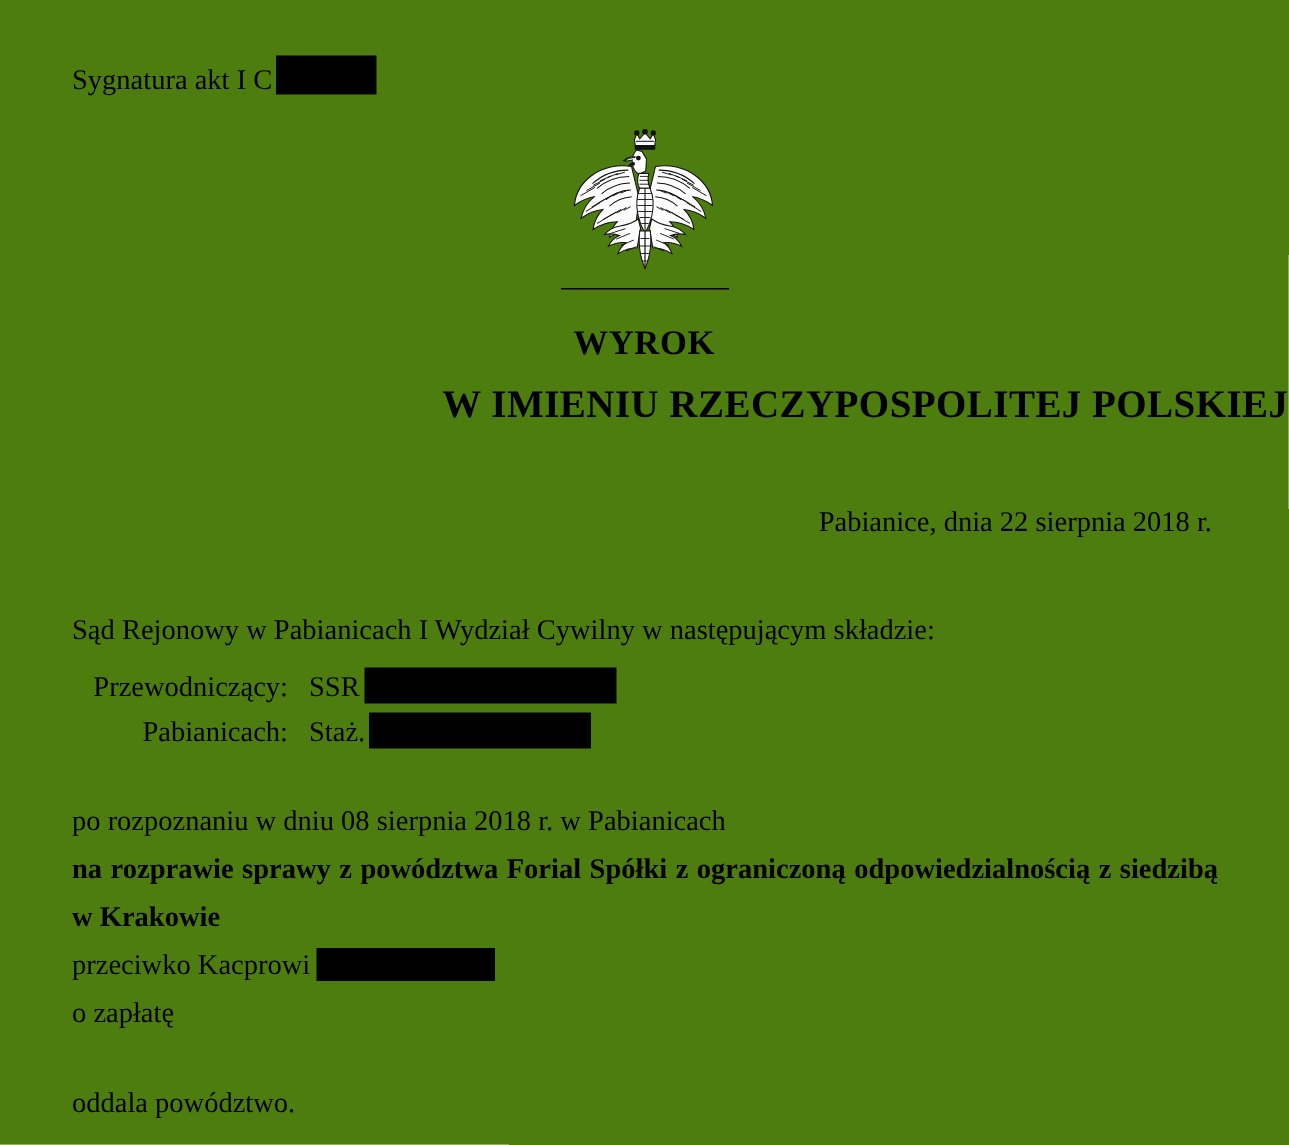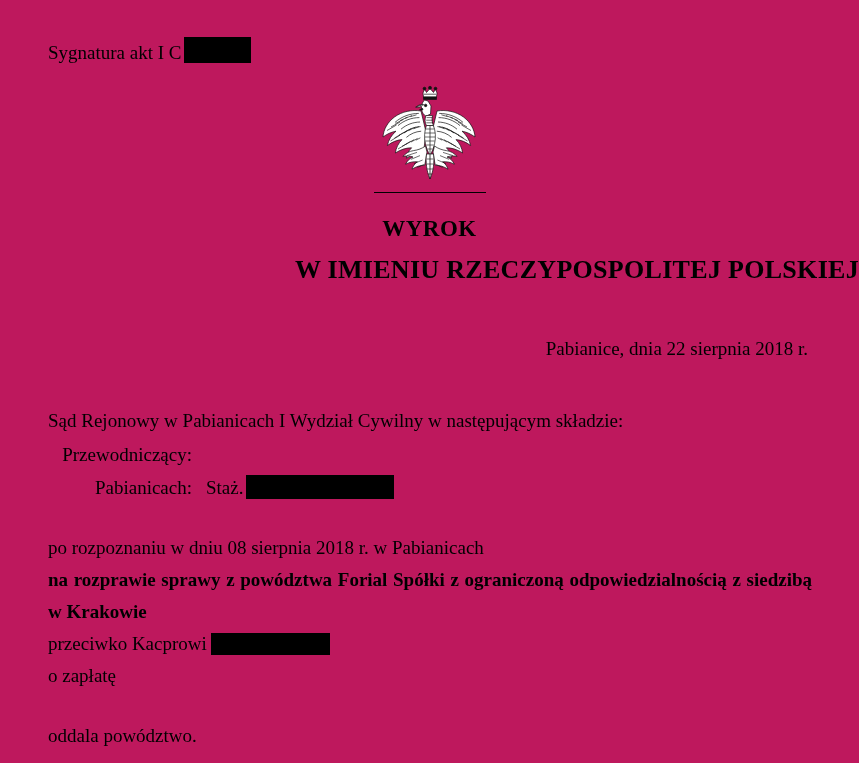--- a/index.html
+++ b/index.html
@@ -12,21 +12,21 @@
     height: 763px;
     position: relative;
     font-family: "Liberation Serif", "DejaVu Serif", serif;
     color: #000000;
     overflow: hidden;
   }
 
   .page {
     position: absolute;
     inset: 0;
-    background: #be185d;
+    background: #4d7c0f;
   }
 
   
   .signature-line {
     position: absolute;
     left: 48px;
     top: 33px;
     display: flex;
     align-items: baseline;
     font-size: 19px;
@@ -257,20 +257,24 @@
   <div class="title-main">WYROK</div>
   <div class="title-sub">W IMIENIU RZECZYPOSPOLITEJ POLSKIEJ</div>
 
   <div class="place-date">Pabianice, dnia 22 sierpnia 2018 r.</div>
 
   <div class="court-intro">Sąd Rejonowy w Pabianicach I Wydział Cywilny w następującym składzie:</div>
 
   <div class="composition">
     <div class="comp-row">
       <span class="comp-label">Przewodniczący:</span>
+      <span class="comp-value">
+        <span>SSR</span>
+        <span class="redaction comp-redaction redaction-chair"></span>
+      </span>
     </div>
     <div class="comp-row">
       <span class="comp-label">Pabianicach:</span>
       <span class="comp-value">
         <span>Staż.</span>
         <span class="redaction comp-redaction redaction-clerk"></span>
       </span>
     </div>
   </div>
 

